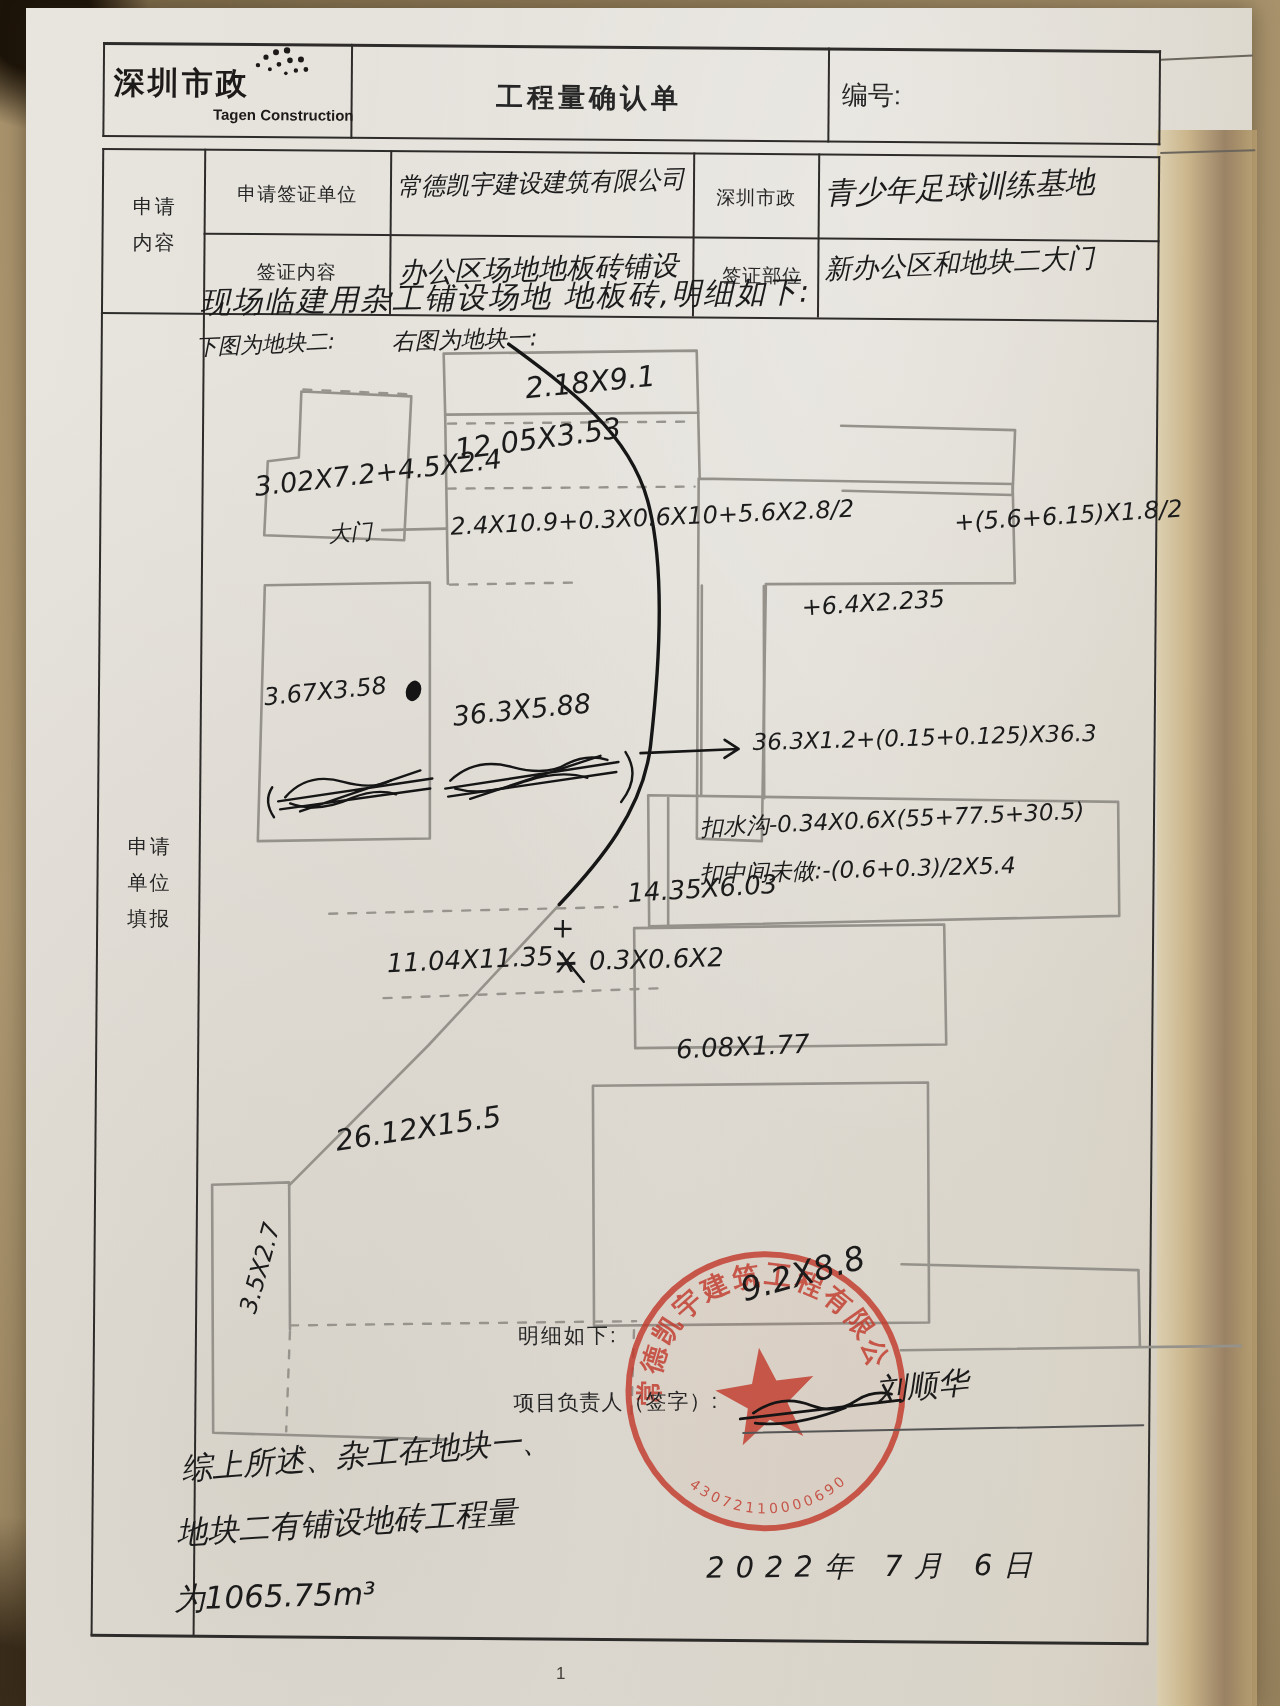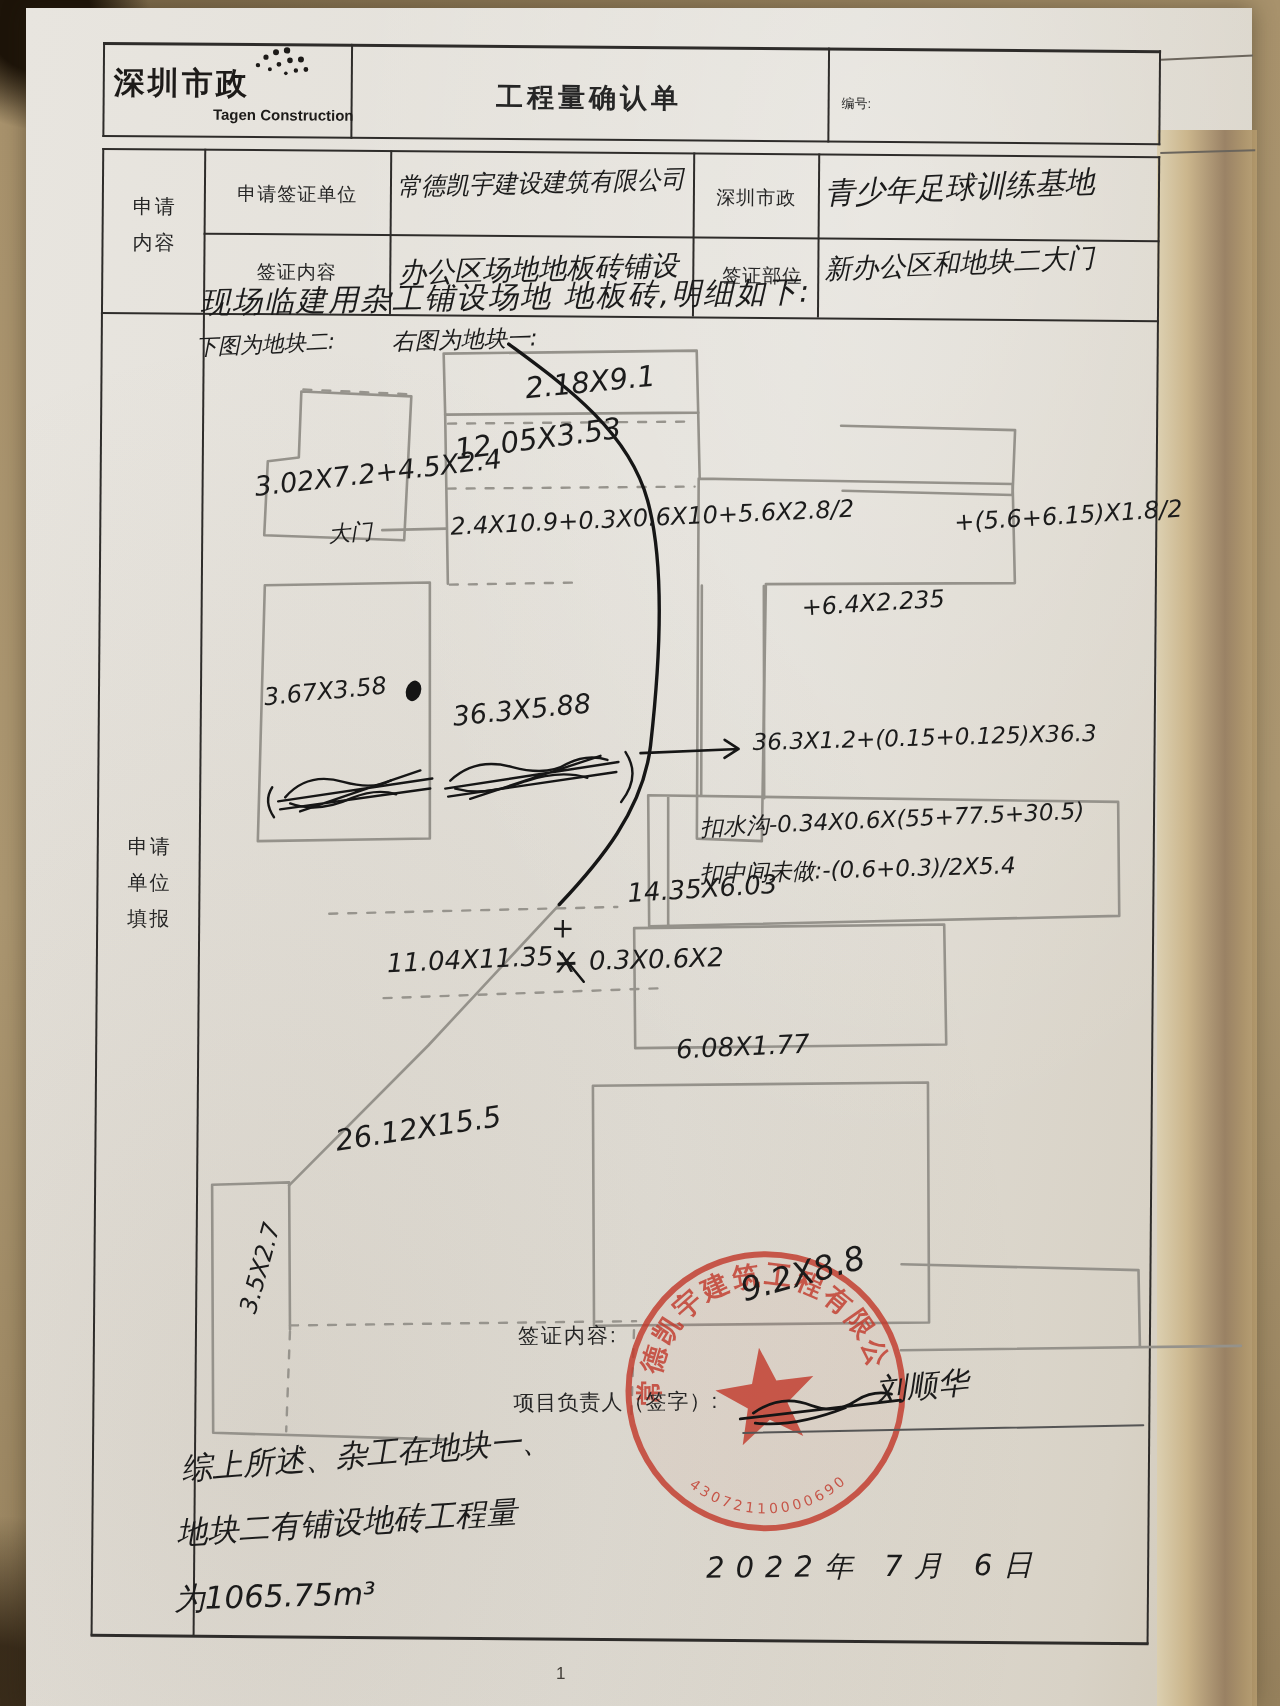--- a/index.html
+++ b/index.html
@@ -63,21 +63,21 @@
         <circle cx="24" cy="24" r="2"></circle>
           <circle cx="33" cy="19" r="2.4"></circle>
           <circle cx="44" cy="15" r="2.8"></circle>
           <circle cx="55" cy="14" r="3"></circle>
         <circle cx="40" cy="28" r="1.8"></circle>
           <circle cx="50" cy="25" r="2.2"></circle>
           <circle cx="60" cy="24" r="2.4"></circle>
       </g>
     </svg>
     <div class="print title" style="left:345px;top:80px;width:477px">工程量确认单</div>
-    <div class="print" style="left:836px;top:93px;font-size:13px">编号:</div>
+    <div class="print" style="left:836px;top:76px;font-size:26px">编号:</div>
 
     <div class="ln" style="left:97px;top:152px;width:1058px;height:2px"></div>
     <div class="ln" style="left:97px;top:1638px;width:1058px;height:3px"></div>
     <div class="ln" style="left:97px;top:152px;width:2px;height:1488px"></div>
     <div class="ln" style="left:1153px;top:152px;width:2px;height:1488px"></div>
     <div class="ln" style="left:199px;top:152px;width:2px;height:1488px"></div>
     <div class="ln" style="left:199px;top:236px;width:956px;height:2px"></div>
     <div class="ln" style="left:97px;top:316px;width:1058px;height:2px"></div>
     <div class="ln" style="left:385px;top:152px;width:2px;height:164px"></div>
     <div class="ln" style="left:688px;top:152px;width:2px;height:164px"></div>
@@ -198,20 +198,20 @@
 
     <div class="hand" style="left:678px;top:1034px;font-size:26px;transform:rotate(-3deg)">6.08X1.77</div>
     <div class="hand" style="left:338px;top:1126px;font-size:29px;transform:rotate(-9deg)">26.12X15.5</div>
     <div class="hand" style="left:238px;top:1312px;font-size:24px;transform:rotate(-75deg);transform-origin:left top">3.5X2.7</div>
     <div class="hand" style="left:745px;top:1270px;font-size:33px;transform:rotate(-16deg)">9.2X8.8</div>
 
     <div class="hand" style="left:186px;top:1452px;font-size:31px;transform:rotate(-5deg)">综上所述、杂工在地块一、</div>
     <div class="hand" style="left:182px;top:1516px;font-size:31px;transform:rotate(-4deg)">地块二有铺设地砖工程量</div>
     <div class="hand" style="left:180px;top:1582px;font-size:31px;transform:rotate(-2deg)">为1065.75m³</div>
 
-    <div class="print" style="left:522px;top:1322px;font-size:21px;letter-spacing:2px;transform:rotate(-1deg)">签证内容:</div>
+    <div class="print" style="left:522px;top:1322px;font-size:21px;letter-spacing:2px;transform:rotate(-1deg)">明细如下:</div>
     <div class="print" style="left:518px;top:1388px;font-size:21px;letter-spacing:1px;transform:rotate(-1deg)">项目负责人（签字）:</div>
     <div class="hand" style="left:880px;top:1368px;font-size:31px;transform:rotate(-6deg)">刘顺华</div>
     <div class="hand" style="left:712px;top:1548px;font-size:29px;letter-spacing:11px;transform:rotate(-1deg)">2022年 7月 6日</div>
   </div>
 
   <div class="print" style="left:556px;top:1664px;font-size:17px;color:#44403a">1</div>
 </div>
 
 </body></html>

